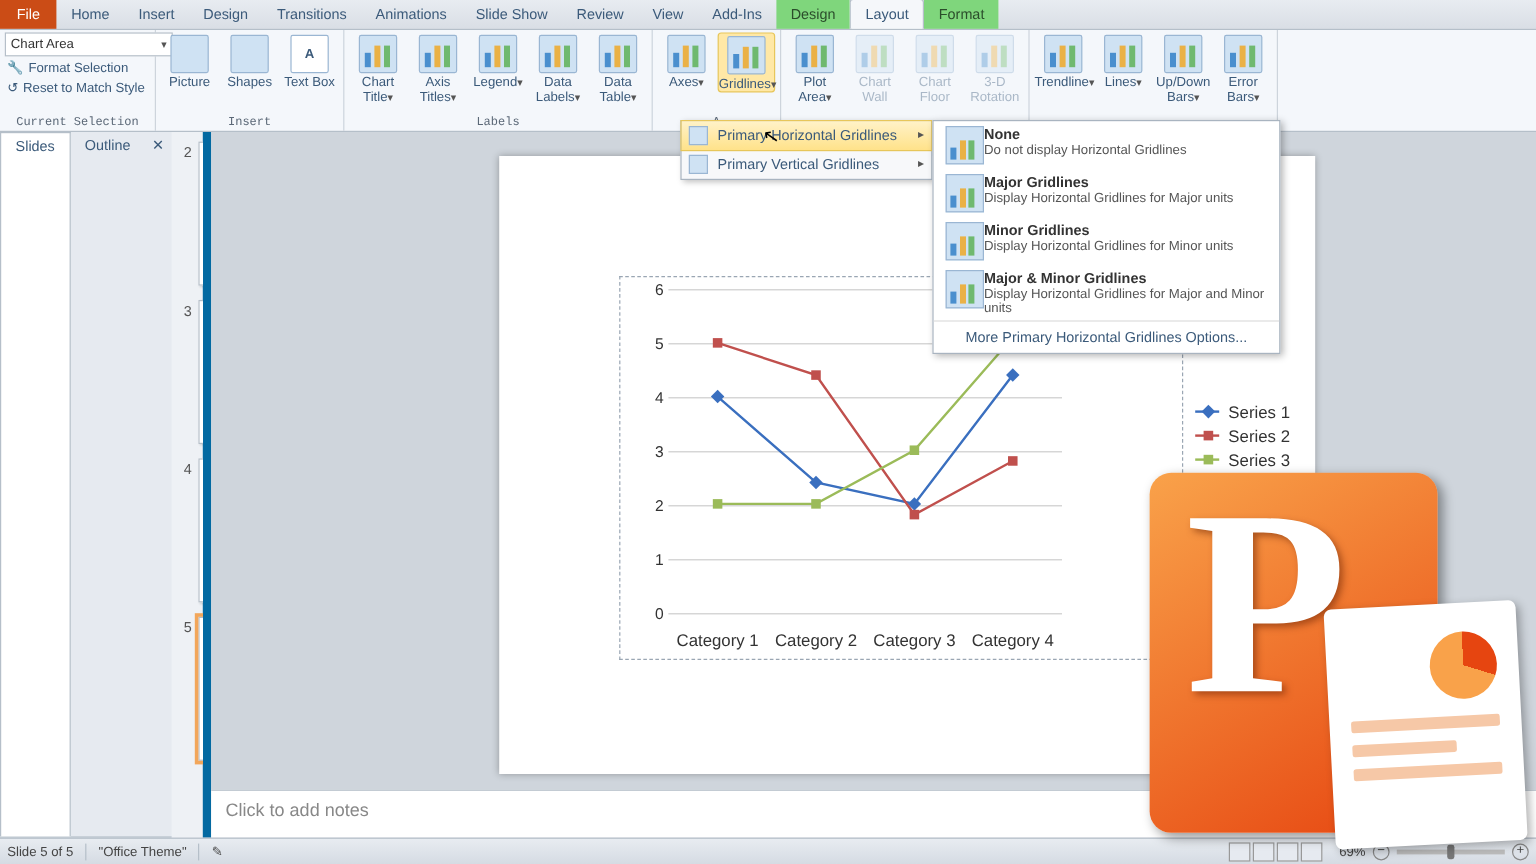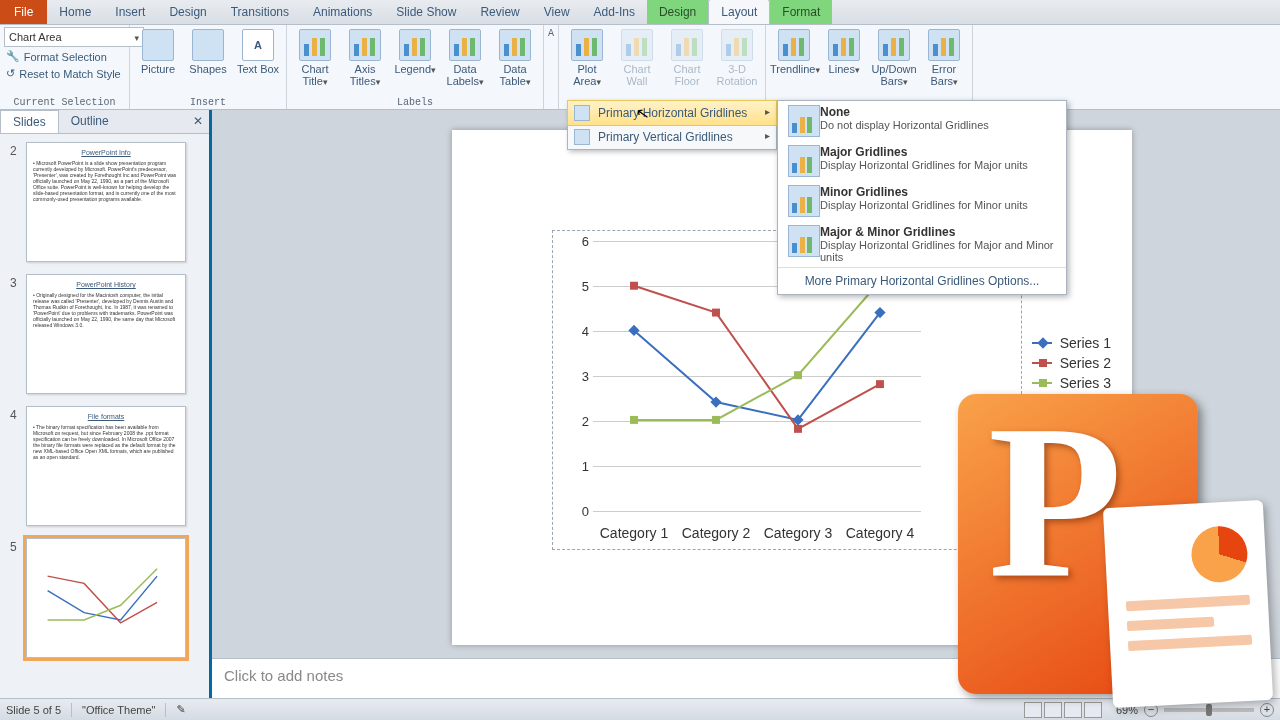--- a/index.html
+++ b/index.html
@@ -22,21 +22,21 @@
 .btn-big.active { background: #ffe8a6; border: 1px solid #e7c65a; border-radius: 3px; }
 .ico.chart::before { content:""; position:absolute; left:4px; bottom:4px; width:5px; height:12px; background:#4a8fce; }
 .ico.chart::after  { content:""; position:absolute; left:12px; bottom:4px; width:5px; height:18px; background:#eab146; box-shadow: 8px 0 0 -0px #6fb96f; }
 .sel-group { width: 130px; }
 .sel-row { display:flex; align-items:center; gap:4px; padding:1px 2px; font-size:11px; color:#3b5a7a; }
 .combo { width: 140px; height: 20px; border:1px solid #b5bfc9; background:#fff; display:flex; align-items:center; justify-content:space-between; padding:0 4px; font-size:11px; }
 .arrow-down::after{content:"▾"; font-size:9px; color:#555;}
 
 
 .workspace { position: absolute; top: 110px; bottom: 22px; left: 0; right: 0; display: flex; }
-.thumbs-pane { width: 212px; background: #eef1f5; border-right: 3px solid #0369a1; display: flex; flex-direction: column; }
+.thumbs-pane { width: 176px; background: #eef1f5; border-right: 7px solid #0369a1; display: flex; flex-direction: row; }
 .thumbs-tabs { display:flex; border-bottom:1px solid #b5bfc9; background:#e6eaf0; }
 .ttab { padding:4px 12px; font-size:12px; color:#3b5a7a; }
 .ttab.active { background:#fff; border:1px solid #b5bfc9; border-bottom:none; }
 .ttab.close { margin-left:auto; padding:4px 6px; }
 .thumbs { flex:1; overflow-y:auto; padding:8px 4px 8px 10px; }
 .thumb-row { display:flex; gap:6px; margin-bottom:12px; }
 .thumb-num { font-size:12px; color:#555; width:10px; padding-top:2px;}
 .thumb { width:160px; height:120px; background:#fff; border:1px solid #b5bfc9; box-shadow:1px 1px 2px rgba(0,0,0,0.15); font-size:6px; padding:6px; color:#334; overflow:hidden;}
 .thumb.sel { outline:3px solid #f2a65a; }
 .thumb-title{ text-align:center; font-size:7px; color:#3b5a7a; margin-bottom:4px; text-decoration:underline;}
@@ -141,20 +141,24 @@
     <div class="group-body">
       <div class="btn-big"><div class="ico chart"></div><span>Chart Title</span><span class="arrow-down"></span></div>
       <div class="btn-big"><div class="ico chart"></div><span>Axis Titles</span><span class="arrow-down"></span></div>
       <div class="btn-big"><div class="ico chart"></div><span>Legend</span><span class="arrow-down"></span></div>
       <div class="btn-big"><div class="ico chart"></div><span>Data Labels</span><span class="arrow-down"></span></div>
       <div class="btn-big"><div class="ico chart"></div><span>Data Table</span><span class="arrow-down"></span></div>
     </div>
     <div class="group-label">Labels</div>
   </div>
   <div class="group">
+    <div class="group-body">
+      <div class="btn-big"><div class="ico chart"></div><span>Axes</span><span class="arrow-down"></span></div>
+      <div class="btn-big active"><div class="ico chart"></div><span>Gridlines</span><span class="arrow-down"></span></div>
+    </div>
     <div class="group-label">A</div>
   </div>
   <div class="group">
     <div class="group-body">
       <div class="btn-big"><div class="ico chart"></div><span>Plot Area</span><span class="arrow-down"></span></div>
       <div class="btn-big" style="opacity:.4"><div class="ico chart"></div><span>Chart Wall</span></div>
       <div class="btn-big" style="opacity:.4"><div class="ico chart"></div><span>Chart Floor</span></div>
       <div class="btn-big" style="opacity:.4"><div class="ico chart"></div><span>3-D Rotation</span></div>
     </div>
     <div class="group-label"></div>

